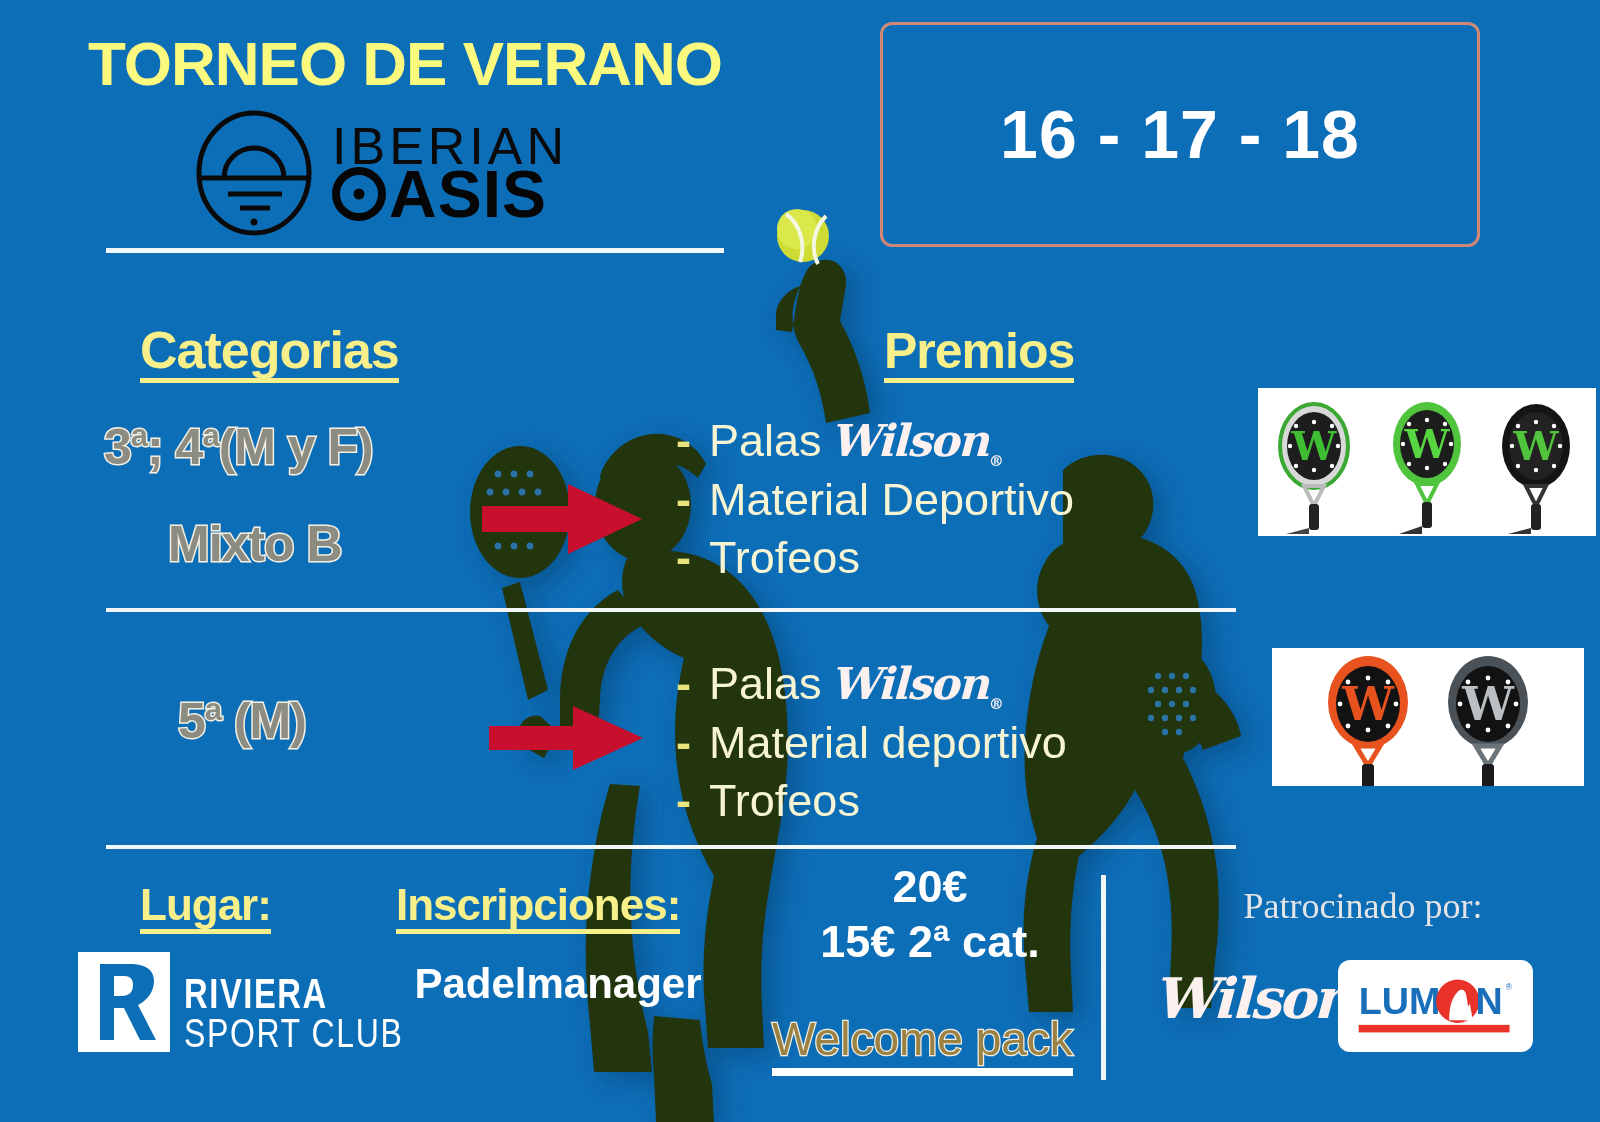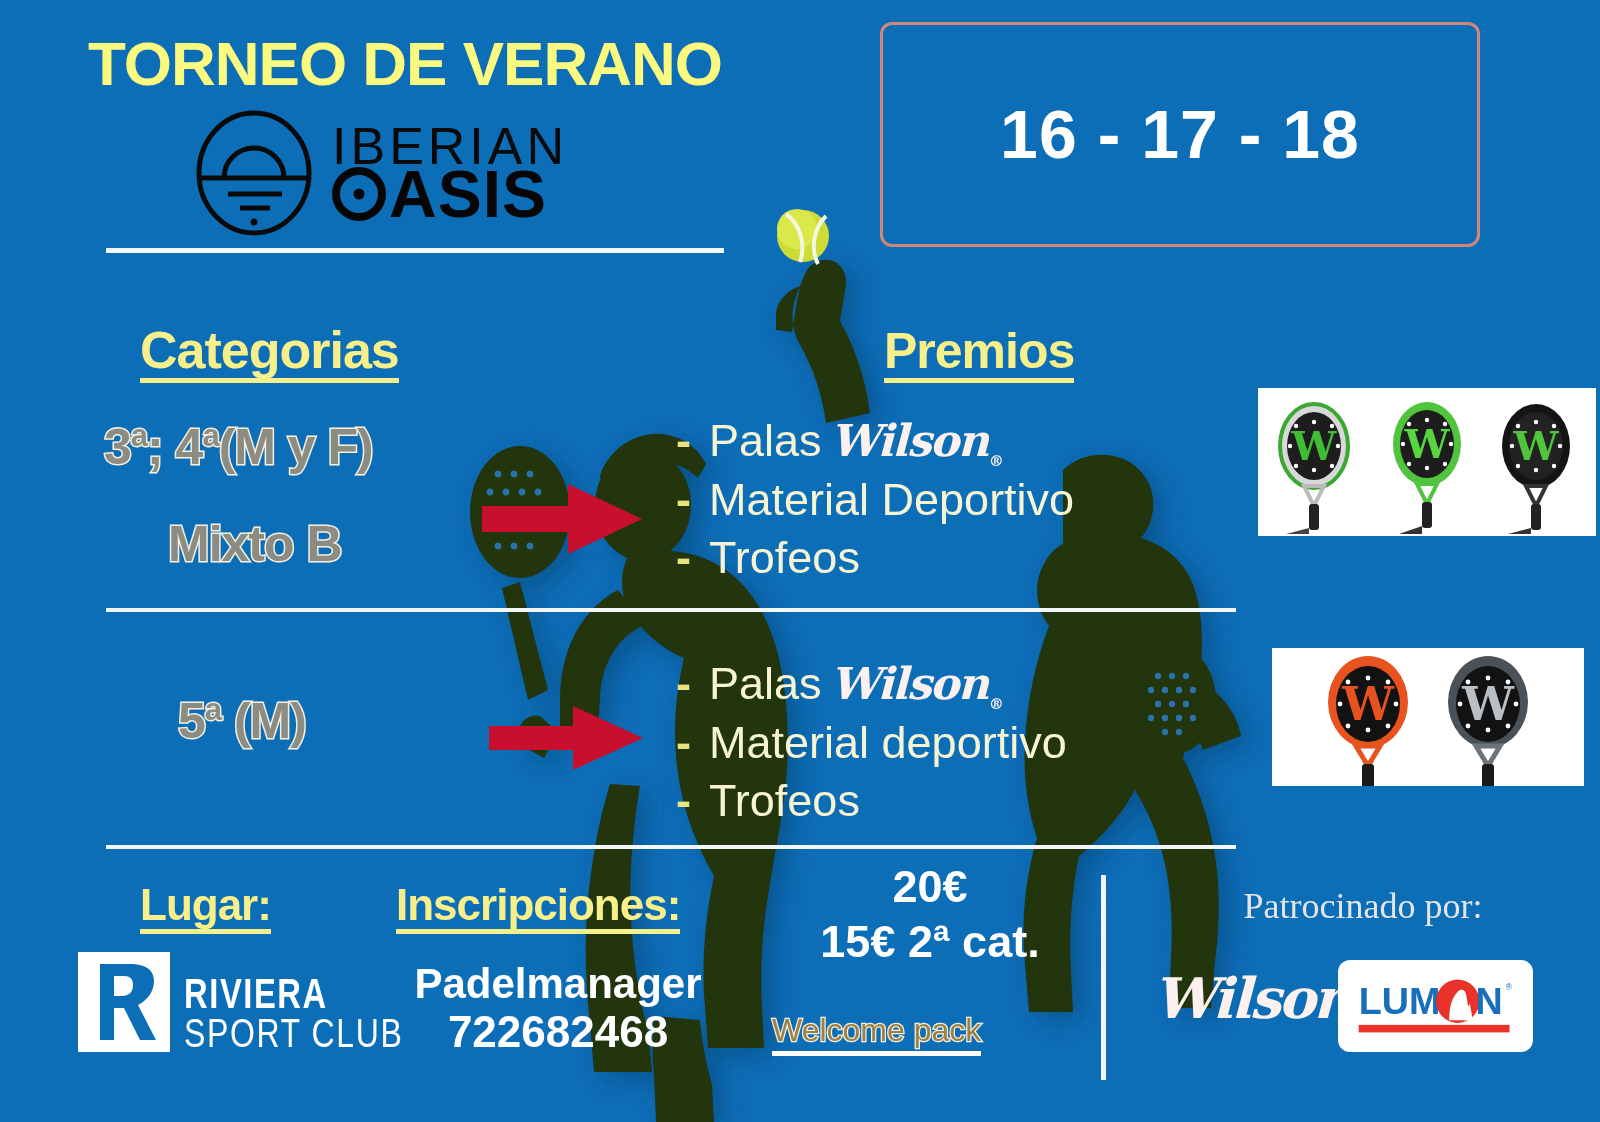--- a/index.html
+++ b/index.html
@@ -108,24 +108,24 @@
   #insc-body { position:absolute; left:408px; top:960px; z-index:5; color:#ffffff; text-align:center; width:300px; line-height:1.12; }
   #insc-body .l1 { font-size:42px; font-weight:bold; }
   #insc-body .l2 { font-size:44px; font-weight:bold; }
 
   #price { position:absolute; left:770px; top:860px; z-index:5; width:320px; text-align:center; color:#ffffff; line-height:1.22; }
   #price .p1 { font-size:45px; font-weight:bold; }
   #price .p2 { font-size:45px; font-weight:bold; white-space:nowrap; }
 
   #welcome {
     position:absolute; left:772px; top:1012px; z-index:5;
-    font-size:32px; color:#9b8244;
+    font-size:46px; color:#9b8244;
     -webkit-text-stroke:2.5px #f4efe0;
     paint-order:stroke fill;
-    border-bottom:5px solid #ffffff;
+    border-bottom:8px solid #ffffff;
     padding-bottom:2px;
     white-space:nowrap;
   }
 
   #sponsor-head { position:absolute; left:1128px; top:885px; z-index:5; width:470px; text-align:center;
                   color:#e5e5e5; font-size:36px; font-family:"Liberation Serif", serif; }
   #wilson-sponsor { position:absolute; left:1158px; top:965px; z-index:5; }
   #wilson-sponsor .wl {
     font-family:"DejaVu Serif", serif; font-style:italic; font-weight:bold;
     color:#fdf1ef; font-size:56px; letter-spacing:-3px; transform:skewX(-4deg); display:inline-block;
@@ -443,21 +443,20 @@
       <span class="rw1">RIVIERA</span>
       <span class="rw2">SPORT CLUB</span>
     </div>
   </div>
 
   <div id="insc-head">
     <span class="yellow-head">Inscripciones:</span>
   </div>
   <div id="insc-body">
     <div class="l1">Padelmanager</div>
-    <div class="l2">722682468</div>
   </div>
 
   <div id="price">
     <div class="p1">20€</div>
     <div class="p2">15€ 2ª cat.</div>
   </div>
   <div id="welcome">Welcome pack</div>
 
   <div id="sponsor-head">Patrocinado por:</div>
 

